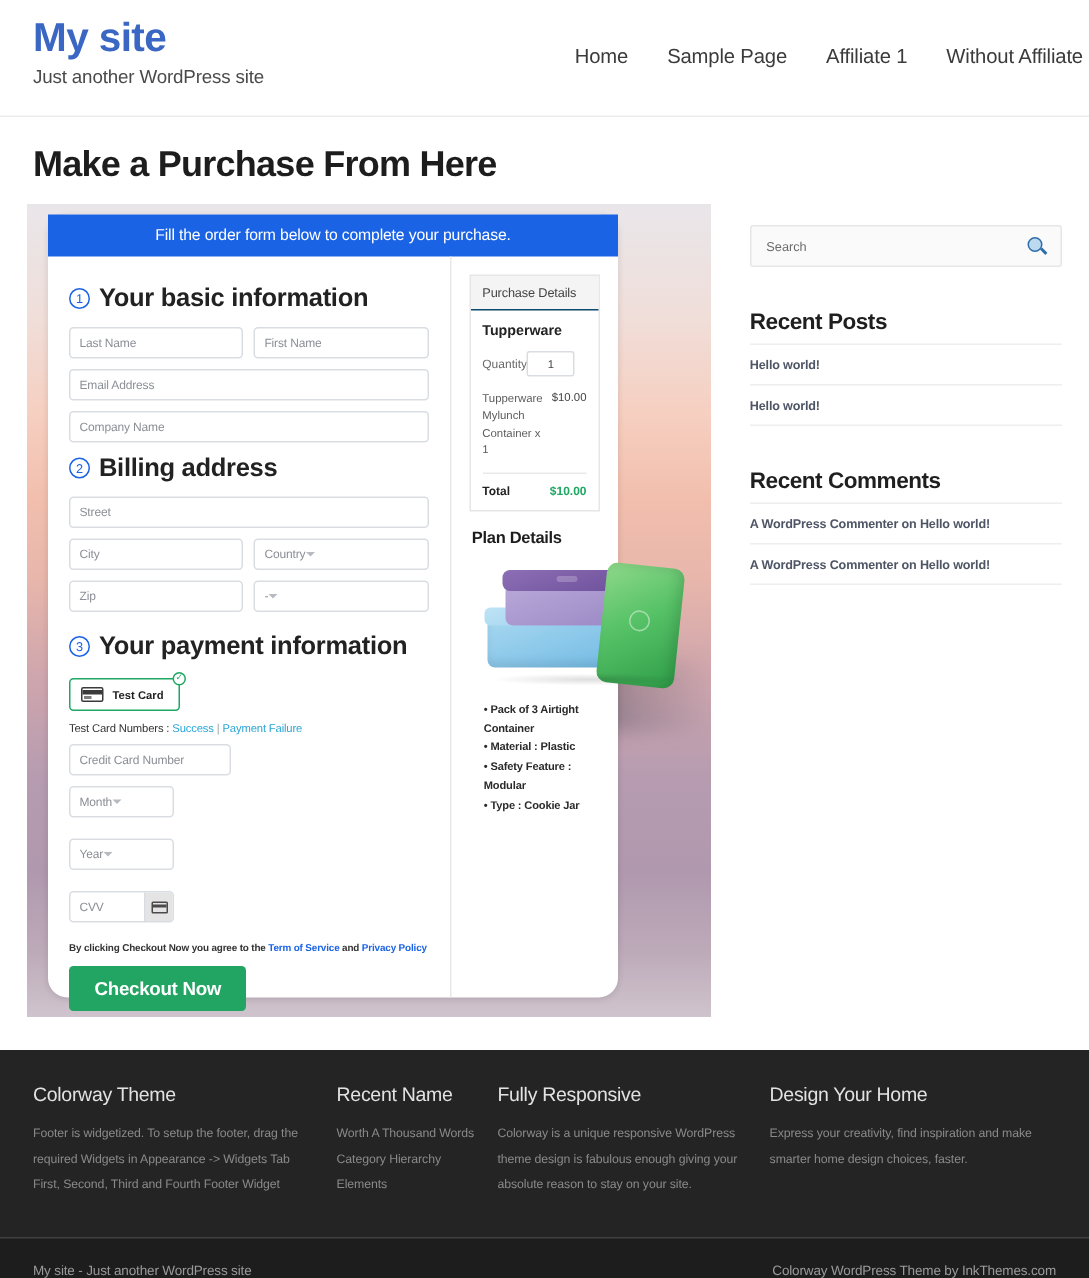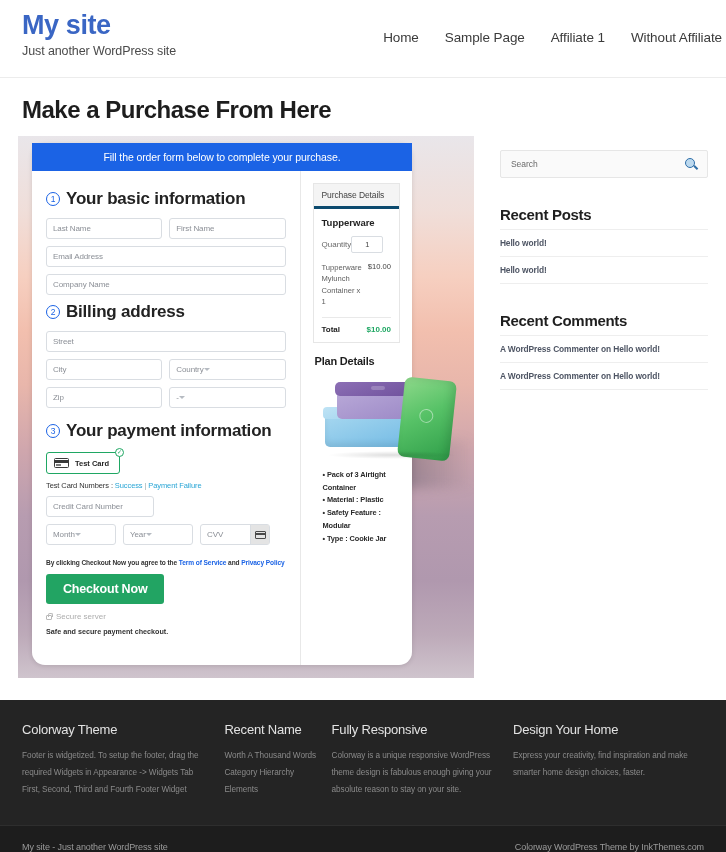--- a/index.html
+++ b/index.html
@@ -216,21 +216,21 @@
   .testcard-line {
     font-size: 7.5px;
     color: #333;
     margin-bottom: 6px;
     letter-spacing: -0.1px;
   }
   .testcard-line a { color: #2aa6d6; text-decoration: none; }
   .testcard-line .sep { color: #9aa; }
 
   .fld.ccnum { width: 108px; }
-  .row3 { display: flex; gap: 7px; }
+  .row3 { display: flex; gap: 7px; flex-direction: column; }
   .row3 .fld { width: 70px; }
   .fld.cvv {
     width: 70px;
     padding-right: 0;
     justify-content: space-between;
   }
   .cvv-icon {
     width: 19px; height: 19px;
     background: #e4e4e4;
     border-left: 1px solid #d9dde2;
@@ -283,21 +283,21 @@
     border:1px solid #b9b9b9; border-bottom:none;
     border-radius: 2px 2px 0 0;
   }
   .secure-text { font-size: 8px; color: #adadad; }
   .safe-text { font-size: 7.2px; color: #333; margin-top: 6px; font-weight: 600; }
 
   
   .pd-box { border: 1px solid #e6e6e6; background: #fff; }
   .pd-head {
     background: #f4f4f4;
-    border-bottom: 3px solid #0c4a6e;
+    border-bottom: 1px solid #0c4a6e;
     padding: 6px 8px;
     font-size: 8.5px;
     color: #444;
     letter-spacing: -0.1px;
   }
   .pd-body { padding: 8px; }
   .pd-product {
     font-size: 9.5px;
     font-weight: bold;
     color: #222;

